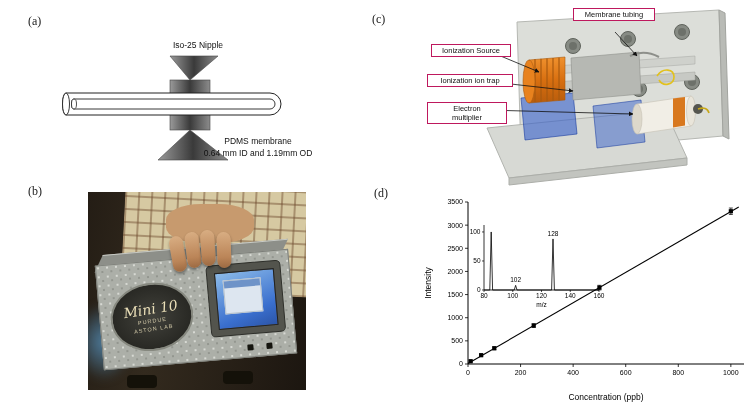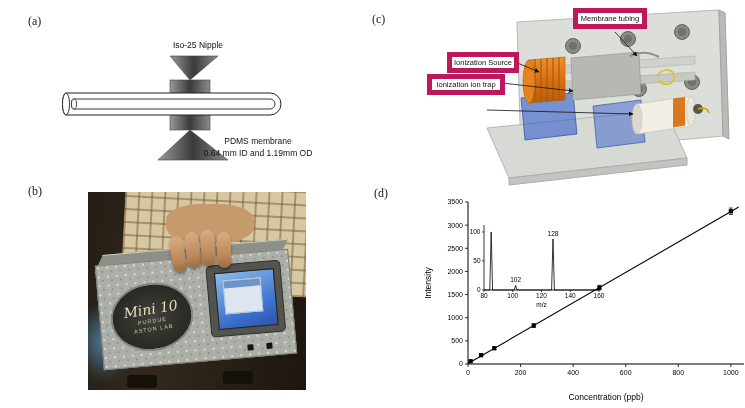--- a/index.html
+++ b/index.html
@@ -54,24 +54,24 @@
   .f1{left:38%;top:22%;transform:rotate(-10deg);}
   .f2{left:45%;top:20%;transform:rotate(-7deg);}
   .f3{left:52%;top:19%;transform:rotate(-4deg);}
   .f4{left:59%;top:20%;transform:rotate(-2deg);}
   .palm{position:absolute;left:36%;top:6%;width:40%;height:20%;border-radius:40%;z-index:2;
         background:#c79a6e;}
   .foot{position:absolute;width:30px;height:13px;border-radius:4px;background:#141109;z-index:2;}
   .ft1{left:18%;bottom:1%;} .ft2{left:62%;bottom:3%;}
 
   
-  .c-label{position:absolute;z-index:3;background:#fff;border:5px solid #be185d;padding:1px 2px;
+  .c-label{position:absolute;z-index:3;background:#fff;border:1px solid #be185d;padding:1px 10px;
            font:7.5px "Liberation Sans",sans-serif;color:#111;text-align:center;line-height:1.2;}
   #lbl-membrane{left:148px;top:2px;width:60px;}
-  #lbl-ionization{left:6px;top:46px;width:58px;margin-left:16px;}
+  #lbl-ionization{left:6px;top:38px;width:58px;}
   #lbl-rit{left:2px;top:68px;width:64px;}
   #lbl-em{left:2px;top:96px;width:58px;}
 </style>
 </head>
 <body>
 
 <div id="figure">
 
   <span class="plabel" style="left:28px;top:14px">(a)</span>
   <span class="plabel" style="left:28px;top:184px">(b)</span>
@@ -196,20 +196,21 @@
       <g stroke="#111" stroke-width="0.8">
         <line x1="190" y1="26" x2="212" y2="50" marker-end="url(#arr)"></line>
         <line x1="66" y1="46" x2="114" y2="66" marker-end="url(#arr)"></line>
         <line x1="68" y1="76" x2="148" y2="85" marker-end="url(#arr)"></line>
         <line x1="62" y1="104" x2="208" y2="108" marker-end="url(#arr)"></line>
       </g>
     </svg>
     <div class="c-label" id="lbl-membrane">Membrane tubing</div>
     <div class="c-label" id="lbl-ionization">Ionization Source</div>
     <div class="c-label" id="lbl-rit">Ionization ion trap</div>
+    <div class="c-label" id="lbl-em">Electron multiplier</div>
   </div>
 
   <div id="panel-d">
     <svg id="calib-svg" width="335" height="212" viewBox="0 0 335 212">
         <line x1="46" y1="172" x2="322" y2="172" stroke="#000" stroke-width="1"></line>
         <line x1="46" y1="10" x2="46" y2="172" stroke="#000" stroke-width="1"></line>
         <line x1="46" y1="172" x2="46" y2="175" stroke="#000" stroke-width="0.8"></line>
         <text x="46" y="183" text-anchor="middle" class="tk">0</text>
         <line x1="98.57142857142857" y1="172" x2="98.57142857142857" y2="175" stroke="#000" stroke-width="0.8"></line>
         <text x="98.57142857142857" y="183" text-anchor="middle" class="tk">200</text>

